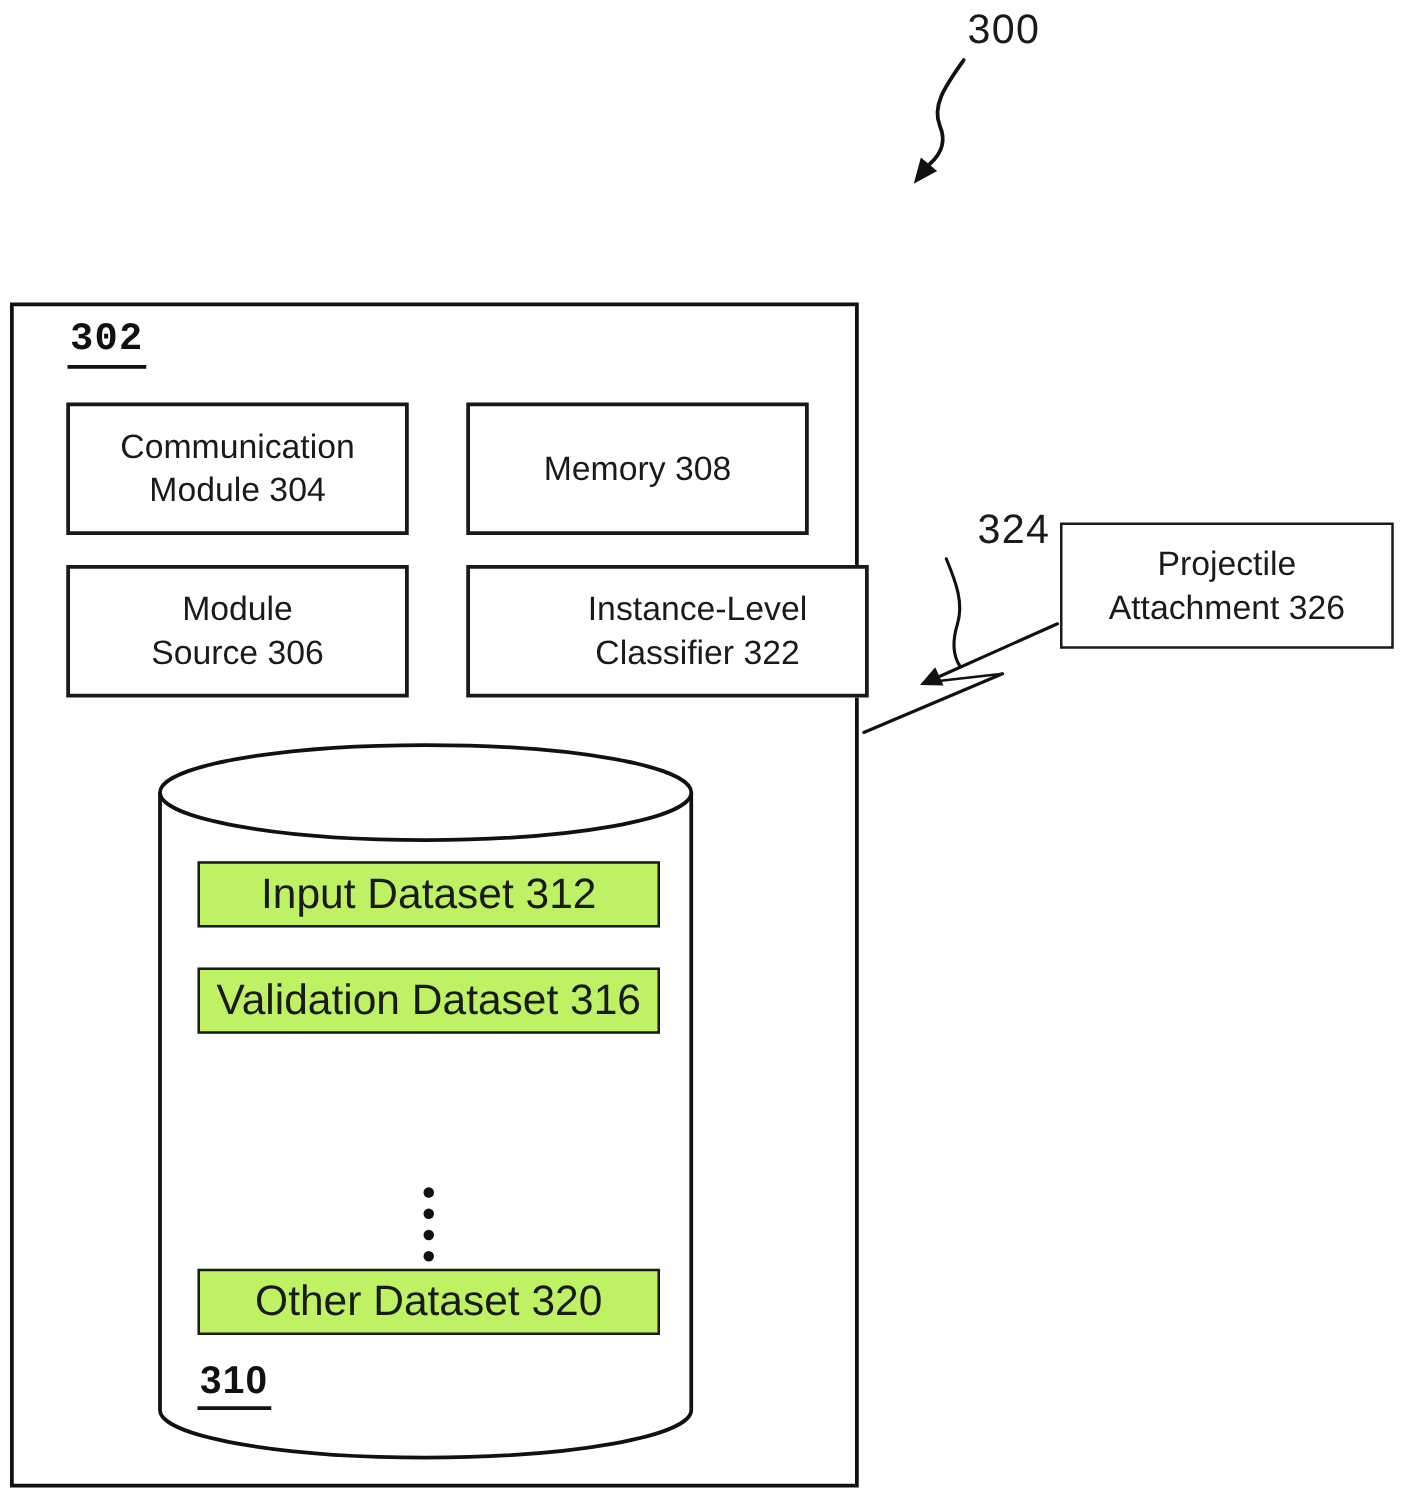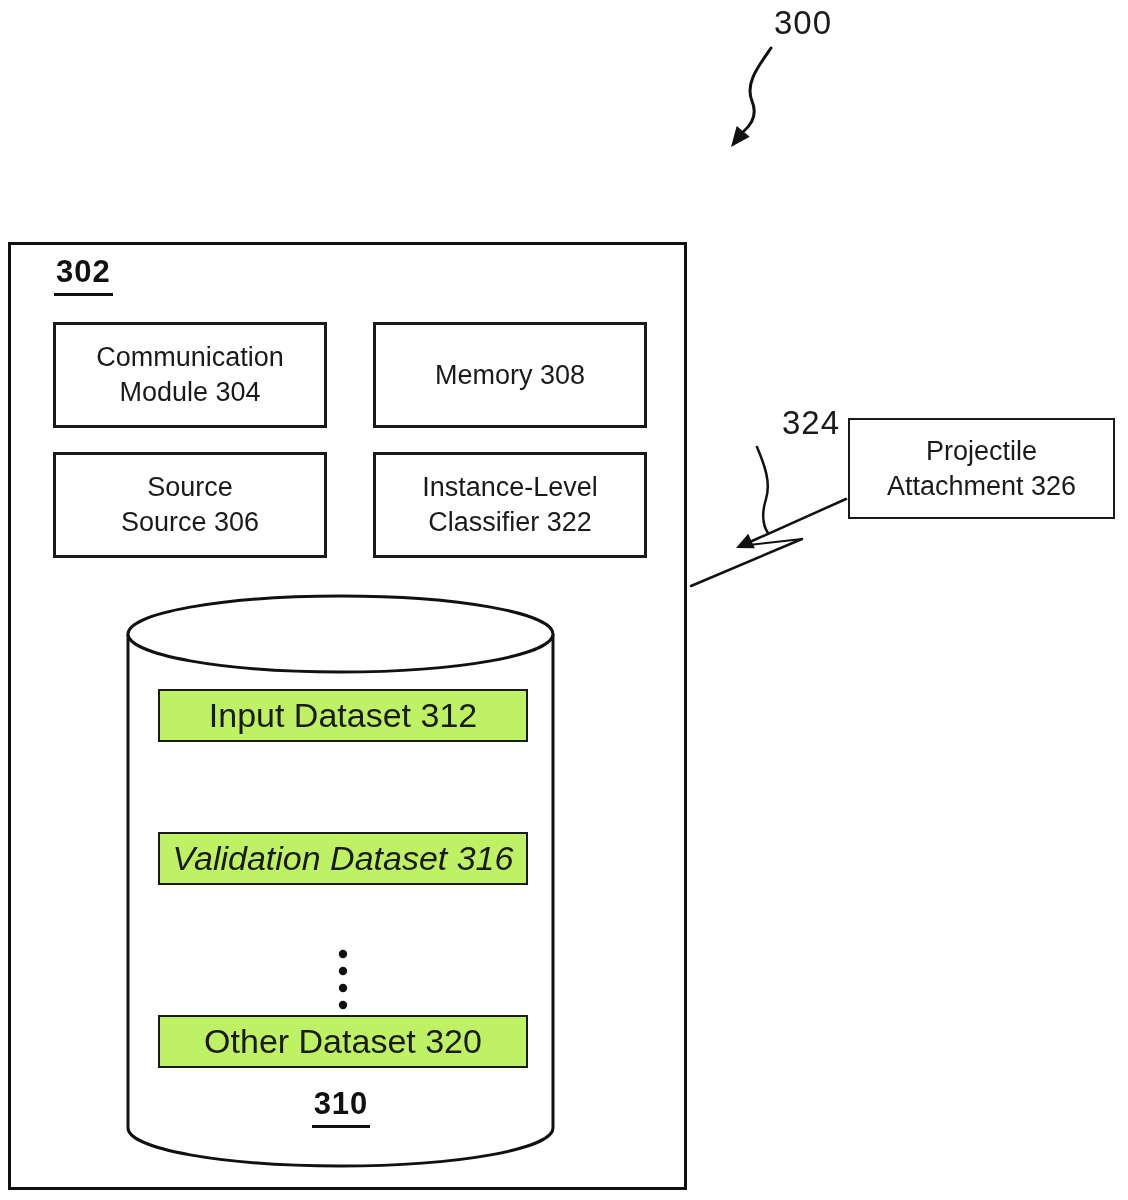--- a/index.html
+++ b/index.html
@@ -107,52 +107,52 @@
       <polygon points="736,548 748.2,533.7 754.8,548.3" fill="#111111" stroke="none"></polygon>
       <path d="M 749 545 L 802 539" fill="none" stroke-width="2"></path>
       <path d="M 802 539 L 691 586" fill="none"></path>
     </g>
   </svg>
 
   <div class="abs ref-num" style="left:774px; top:4px;">300</div>
 
   <div class="outer-box"></div>
 
-  <div class="abs" style="left:54px; top:254px;">
+  <div class="abs" style="left:54px; top:254px;font-family:Liberation Mono, monospace;">
     <span class="ref-num-bold">302</span>
   </div>
 
   <div class="module-box two-line" style="left:53px; top:322px; width:268px; height:100px;">
     <span>Communication</span>
     <span>Module 304</span>
   </div>
 
   <div class="module-box" style="left:373px; top:322px; width:268px; height:100px;">
     <span>Memory 308</span>
   </div>
 
   <div class="module-box two-line" style="left:53px; top:452px; width:268px; height:100px;">
-    <span>Source</span>
+    <span>Module</span>
     <span>Source 306</span>
   </div>
 
-  <div class="module-box two-line" style="left:373px; top:452px; width:268px; height:100px;">
+  <div class="module-box two-line" style="left:373px; top:452px; width:268px; height:100px;padding-left:48px;">
     <span>Instance-Level</span>
     <span>Classifier 322</span>
   </div>
 
   <div class="dataset-box" style="top:689px;">Input Dataset 312</div>
 
 
-  <div class="dataset-box" style="top:832px;font-style:italic;">Validation Dataset 316</div>
+  <div class="dataset-box" style="top:774px;">Validation Dataset 316</div>
 
 
   <div class="dataset-box" style="top:1015px;">Other Dataset 320</div>
 
-  <div class="abs" style="left:158px; top:1086px; width:366px; text-align:center;">
+  <div class="abs" style="left:158px; top:1086px; width:366px; text-align:left;">
     <span class="ref-num-bold">310</span>
   </div>
 
   <div class="abs ref-num" style="left:734px; top:404px;margin-left:48px;">324</div>
 
   <div class="module-box two-line" style="left:848px; top:418px; width:263px; height:97px; border-width:2.5px;">
     <span>Projectile</span>
     <span>Attachment 326</span>
   </div>
 

